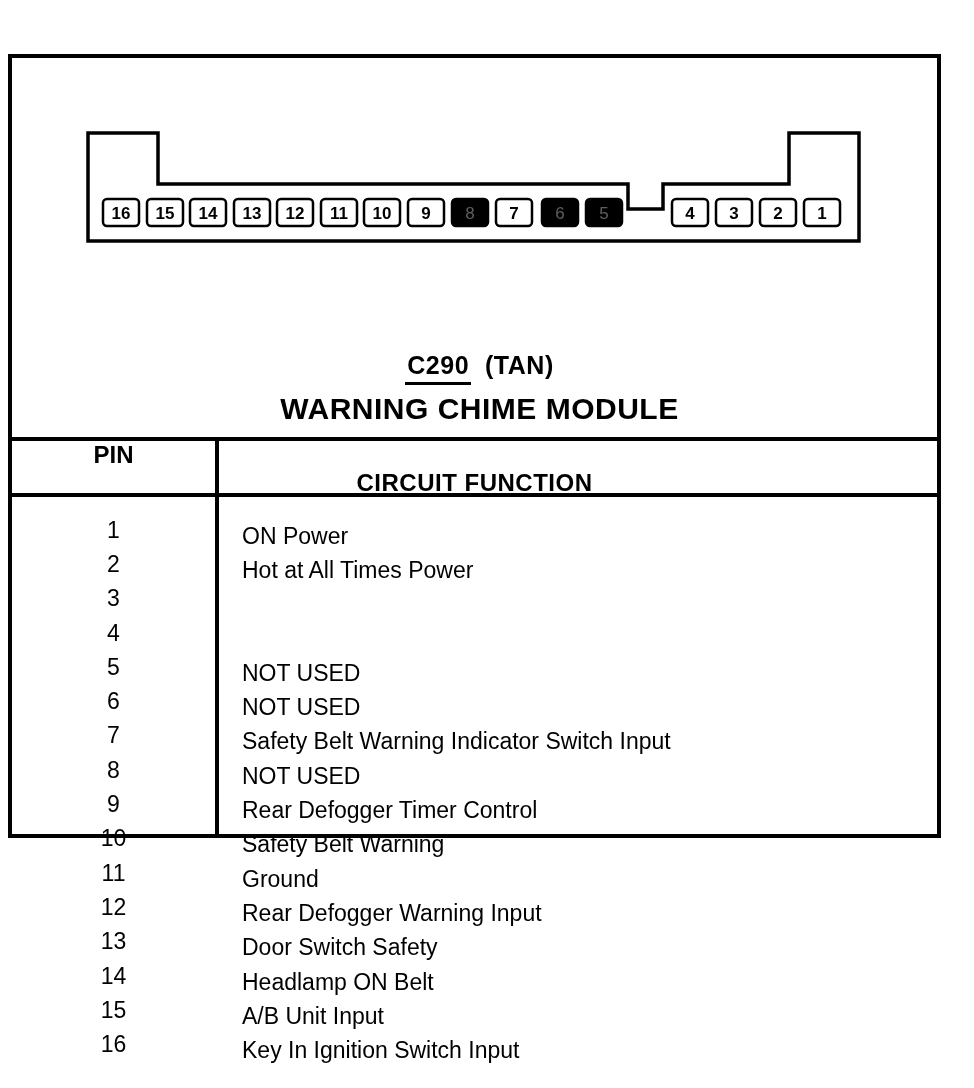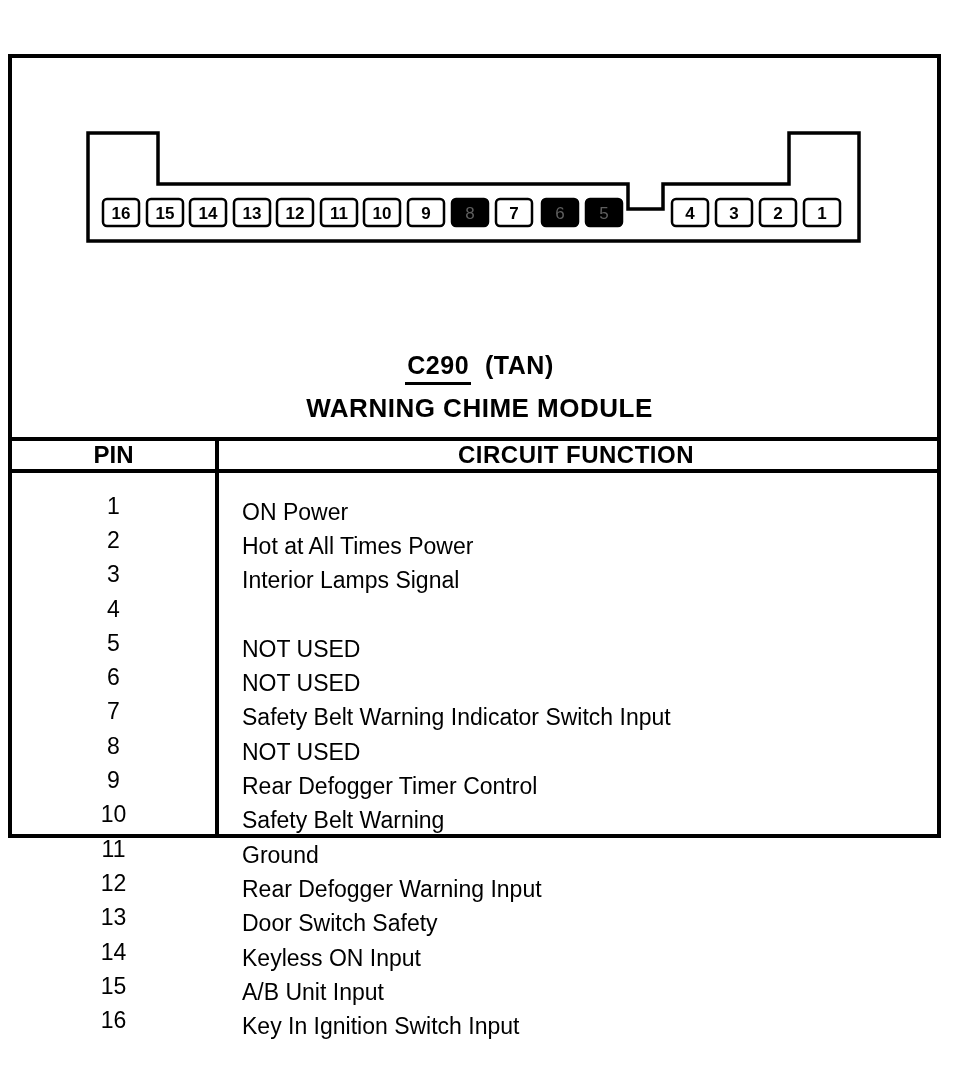--- a/index.html
+++ b/index.html
@@ -73,21 +73,21 @@
   }
   .title-code {
     border-bottom: 3px solid #000;
     padding: 0 2px 3px 2px;
   }
   .title-color {
     margin-left: 14px;
   }
   .title-line2 {
     margin-top: 16px;
-    font-size: 26px;
+    font-size: 30px;
     font-weight: bold;
     letter-spacing: 0.5px;
   }
   .pin-table {
     position: absolute;
     left: 0;
     right: 0;
     top: 379px;
     bottom: 0;
     border-top: 4px solid #000;
@@ -101,20 +101,21 @@
     bottom: 0;
     width: 4px;
     background: #000;
   }
   .thead {
     display: flex;
     height: 52px;
     border-bottom: 4px solid #000;
     font-weight: bold;
     font-size: 24px;
+    flex-direction: column;
   }
   .th-pin {
     width: 203px;
     display: flex;
     align-items: center;
     justify-content: center;
   }
   .th-fn {
     flex: 1;
     display: flex;
@@ -233,21 +234,20 @@
       <div class="trow">
         <div class="cell-pin">1</div>
         <div class="cell-fn">ON Power</div>
       </div>
       <div class="trow">
         <div class="cell-pin">2</div>
         <div class="cell-fn">Hot at All Times Power</div>
       </div>
       <div class="trow">
         <div class="cell-pin">3</div>
-        <div class="cell-fn">Interior Lamps Signal</div>
       </div>
       <div class="trow">
         <div class="cell-pin">4</div>
       </div>
       <div class="trow">
         <div class="cell-pin">5</div>
         <div class="cell-fn">NOT USED</div>
       </div>
       <div class="trow">
         <div class="cell-pin">6</div>
@@ -276,21 +276,21 @@
       <div class="trow">
         <div class="cell-pin">12</div>
         <div class="cell-fn">Rear Defogger Warning Input</div>
       </div>
       <div class="trow">
         <div class="cell-pin">13</div>
         <div class="cell-fn">Door Switch Safety</div>
       </div>
       <div class="trow">
         <div class="cell-pin">14</div>
-        <div class="cell-fn">Keyless ON Input</div>
+        <div class="cell-fn">Headlamp ON Belt</div>
       </div>
       <div class="trow">
         <div class="cell-pin">15</div>
         <div class="cell-fn">A/B Unit Input</div>
       </div>
       <div class="trow">
         <div class="cell-pin">16</div>
         <div class="cell-fn">Key In Ignition Switch Input</div>
       </div>
     </div>

